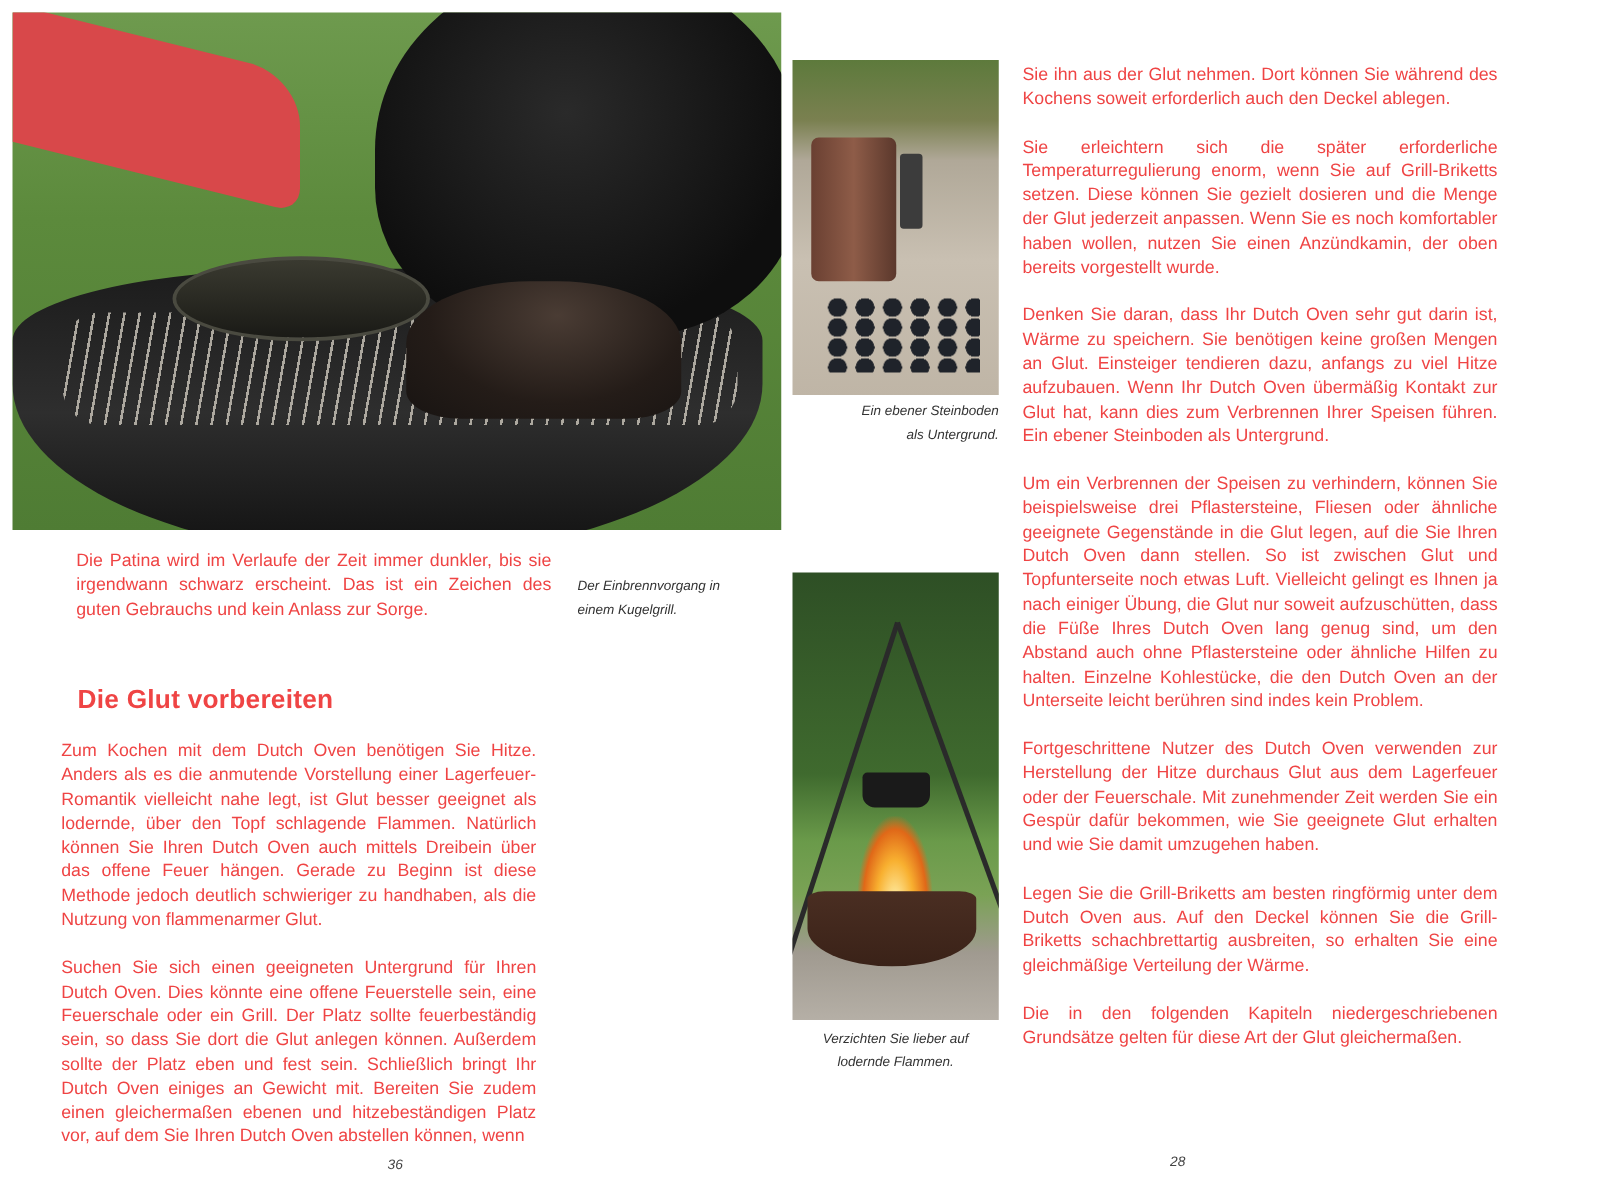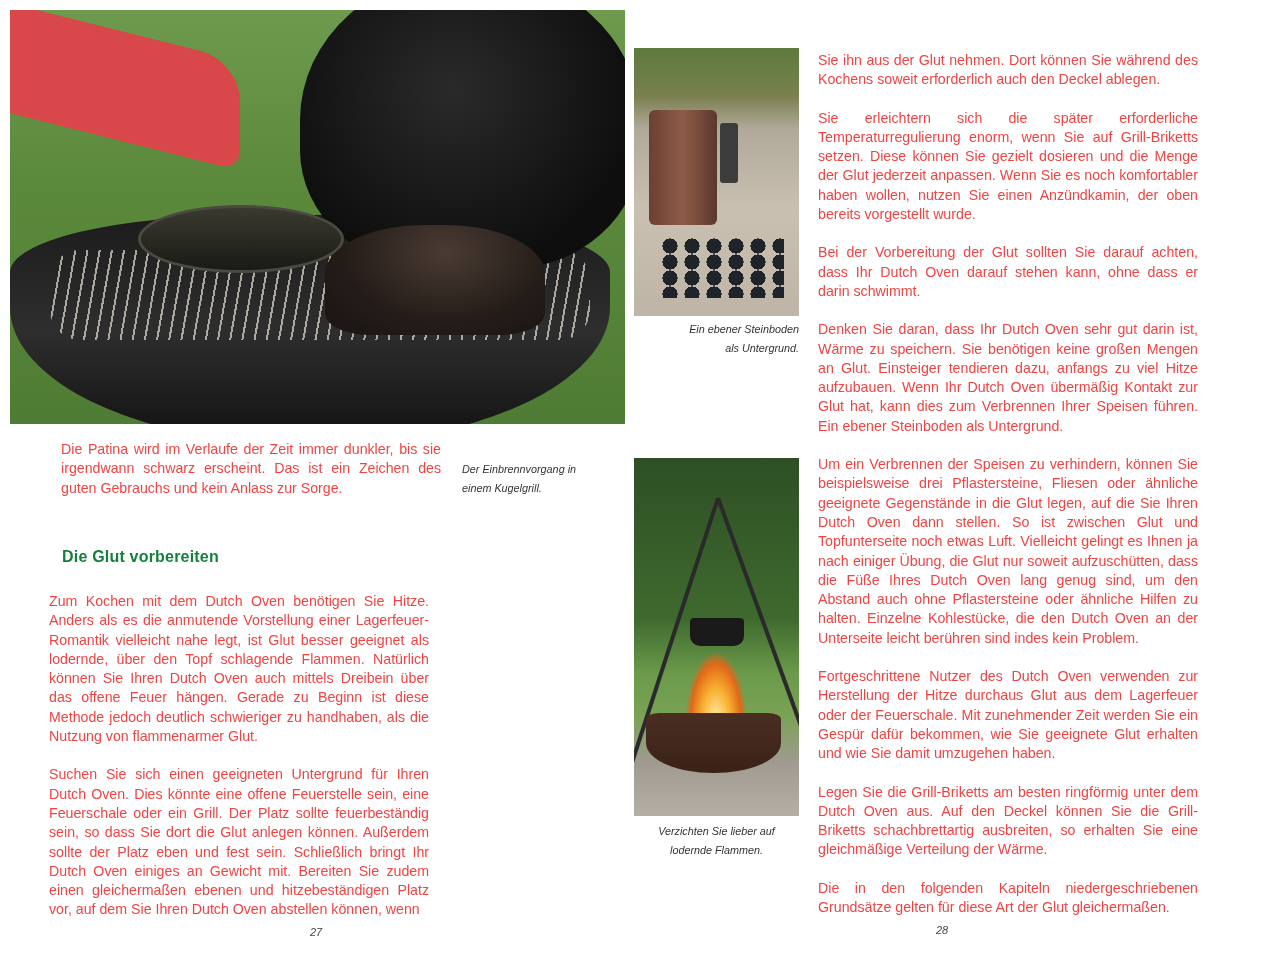--- a/index.html
+++ b/index.html
@@ -3,21 +3,21 @@
   <meta charset="utf-8">
   <style>
     html, body { margin: 0; padding: 0; background: #ffffff; }
     body { width: 1280px; height: 957px; position: relative; overflow: hidden;
            font-family: "Liberation Sans", "DejaVu Sans", sans-serif; color: #2b2b2b; }
     .abs { position: absolute; }
     .body-text { font-size: 14.2px; line-height: 19.3px; text-align: justify; color: #ef4444; }
     .body-text p { margin: 0 0 19px 0; }
     .caption { font-style: italic; font-size: 10.8px; line-height: 19px; color: #333; }
     .caption.right { text-align: right; }
-    .heading { font-size: 16px; font-weight: bold; color: #15803d; letter-spacing: 0.2px; }
+    .heading { font-size: 21px; font-weight: bold; color: #ef4444; letter-spacing: 0.2px; }
     .pagenum { font-style: italic; font-size: 11px; color: #444; }
 
     
     .photo-grill { left: 10px; top: 10px; width: 615px; height: 414px; overflow: hidden;
       background: linear-gradient(180deg, #6e9a4e 0%, #5c8a3c 40%, #4f7c34 100%); }
     .photo-grill .slide { position: absolute; left: 0; top: 22px; width: 230px; height: 110px;
       background: #d8484a; border-radius: 0 40px 20px 0; transform: skewY(14deg); }
     .photo-grill .lid { position: absolute; left: 290px; top: -40px; width: 340px; height: 300px;
       background: radial-gradient(ellipse at 45% 40%, #2a2a2a 0%, #0e0e0e 70%); border-radius: 50% 50% 40% 40%; }
     .photo-grill .bowl { position: absolute; left: 0; top: 205px; width: 600px; height: 230px;
@@ -73,21 +73,21 @@
   <div>einem Kugelgrill.</div>
 </div>
 
 <div class="abs heading" style="left:62px; top:548px;">Die Glut vorbereiten</div>
 
 <div class="abs body-text" style="left:49px; top:592px; width:380px;">
   <p>Zum Kochen mit dem Dutch Oven benötigen Sie Hitze. Anders als es die anmutende Vorstellung einer Lagerfeuer-Romantik vielleicht nahe legt, ist Glut besser geeignet als lodernde, über den Topf schlagende Flammen. Natürlich können Sie Ihren Dutch Oven auch mittels Dreibein über das offene Feuer hängen. Gerade zu Beginn ist diese Methode jedoch deutlich schwieriger zu handhaben, als die Nutzung von flammenarmer Glut.</p>
   <p>Suchen Sie sich einen geeigneten Untergrund für Ihren Dutch Oven. Dies könnte eine offene Feuerstelle sein, eine Feuerschale oder ein Grill. Der Platz sollte feuerbeständig sein, so dass Sie dort die Glut anlegen können. Außerdem sollte der Platz eben und fest sein. Schließlich bringt Ihr Dutch Oven einiges an Gewicht mit. Bereiten Sie zudem einen gleichermaßen ebenen und hitzebeständigen Platz vor, auf dem Sie Ihren Dutch Oven abstellen können, wenn</p>
 </div>
 
-<div class="abs pagenum" style="left:310px; top:926px;">27</div>
+<div class="abs pagenum" style="left:310px; top:926px;">36</div>
 
 <div class="abs photo-chimney" title="Anzündkamin mit Grill-Briketts auf Steinboden">
   <div class="can"></div>
   <div class="handle"></div>
   <div class="coal"></div>
 </div>
 <div class="abs caption right" style="left:634px; top:320px; width:165px;">
   <div>Ein ebener Steinboden</div>
   <div>als Untergrund.</div>
 </div>
@@ -100,21 +100,20 @@
   <div class="bowl"></div>
 </div>
 <div class="abs caption right" style="left:634px; top:822px; width:165px;text-align:center;">
   <div>Verzichten Sie lieber auf</div>
   <div>lodernde Flammen.</div>
 </div>
 
 <div class="abs body-text" style="left:818px; top:51px; width:380px;">
   <p>Sie ihn aus der Glut nehmen. Dort können Sie während des Kochens soweit erforderlich auch den Deckel ablegen.</p>
   <p>Sie erleichtern sich die später erforderliche Temperaturregulierung enorm, wenn Sie auf Grill-Briketts setzen. Diese können Sie gezielt dosieren und die Menge der  Glut jederzeit anpassen. Wenn Sie es noch komfortabler haben wollen, nutzen Sie einen Anzündkamin, der oben bereits vorgestellt wurde.</p>
-  <p>Bei der Vorbereitung der Glut sollten Sie darauf achten, dass Ihr Dutch Oven darauf stehen kann, ohne dass er darin schwimmt.</p>
   <p>Denken Sie daran, dass Ihr Dutch Oven sehr gut darin ist, Wärme zu speichern. Sie benötigen keine großen Mengen an Glut. Einsteiger tendieren dazu, anfangs zu viel Hitze aufzubauen. Wenn Ihr Dutch Oven übermäßig Kontakt zur Glut hat, kann dies zum Verbrennen Ihrer Speisen führen. Ein ebener Steinboden als Untergrund.</p>
   <p>Um ein Verbrennen der Speisen zu verhindern, können Sie beispielsweise drei Pflastersteine, Fliesen oder ähnliche geeignete Gegenstände in die Glut legen, auf die Sie Ihren Dutch Oven dann stellen. So ist zwischen Glut und Topfunterseite noch etwas Luft. Vielleicht gelingt es Ihnen ja nach einiger Übung, die Glut nur soweit aufzuschütten, dass die Füße Ihres Dutch Oven lang genug sind, um den Abstand auch ohne Pflastersteine oder ähnliche Hilfen zu halten. Einzelne Kohlestücke, die den Dutch Oven an der Unterseite leicht berühren sind indes kein Problem.</p>
   <p>Fortgeschrittene Nutzer des Dutch Oven verwenden zur Herstellung der Hitze durchaus Glut aus dem Lagerfeuer oder der Feuerschale. Mit zunehmender Zeit werden Sie ein Gespür dafür bekommen, wie Sie geeignete Glut erhalten und wie Sie damit umzugehen haben.</p>
   <p>Legen Sie die Grill-Briketts am besten ringförmig unter dem Dutch Oven aus. Auf den Deckel können Sie die Grill-Briketts schachbrettartig ausbreiten, so erhalten Sie eine gleichmäßige Verteilung der Wärme.</p>
   <p>Die in den folgenden Kapiteln niedergeschriebenen Grundsätze gelten für diese Art der Glut gleichermaßen.</p>
 </div>
 
 <div class="abs pagenum" style="left:936px; top:924px;">28</div>
 
 </body></html>

